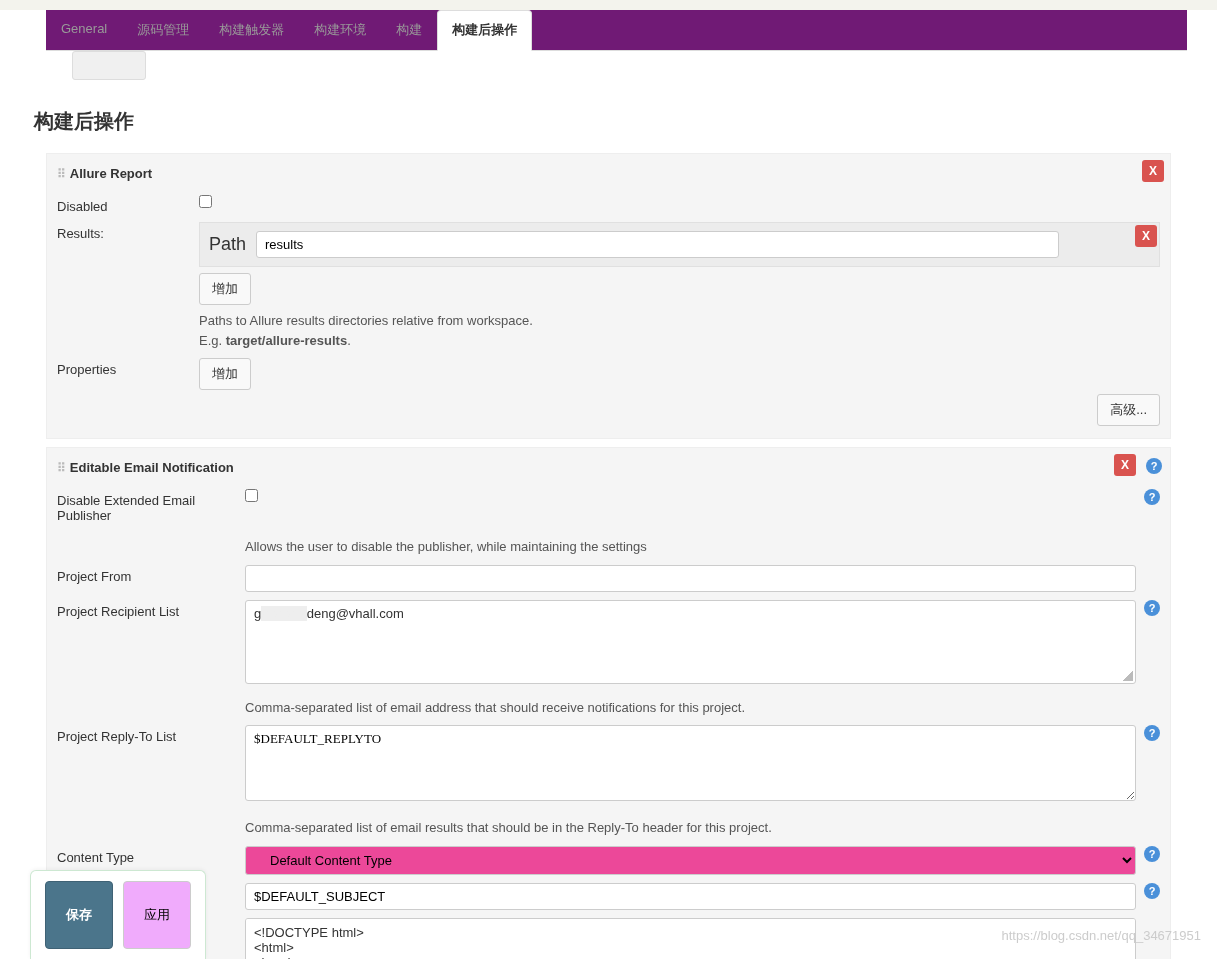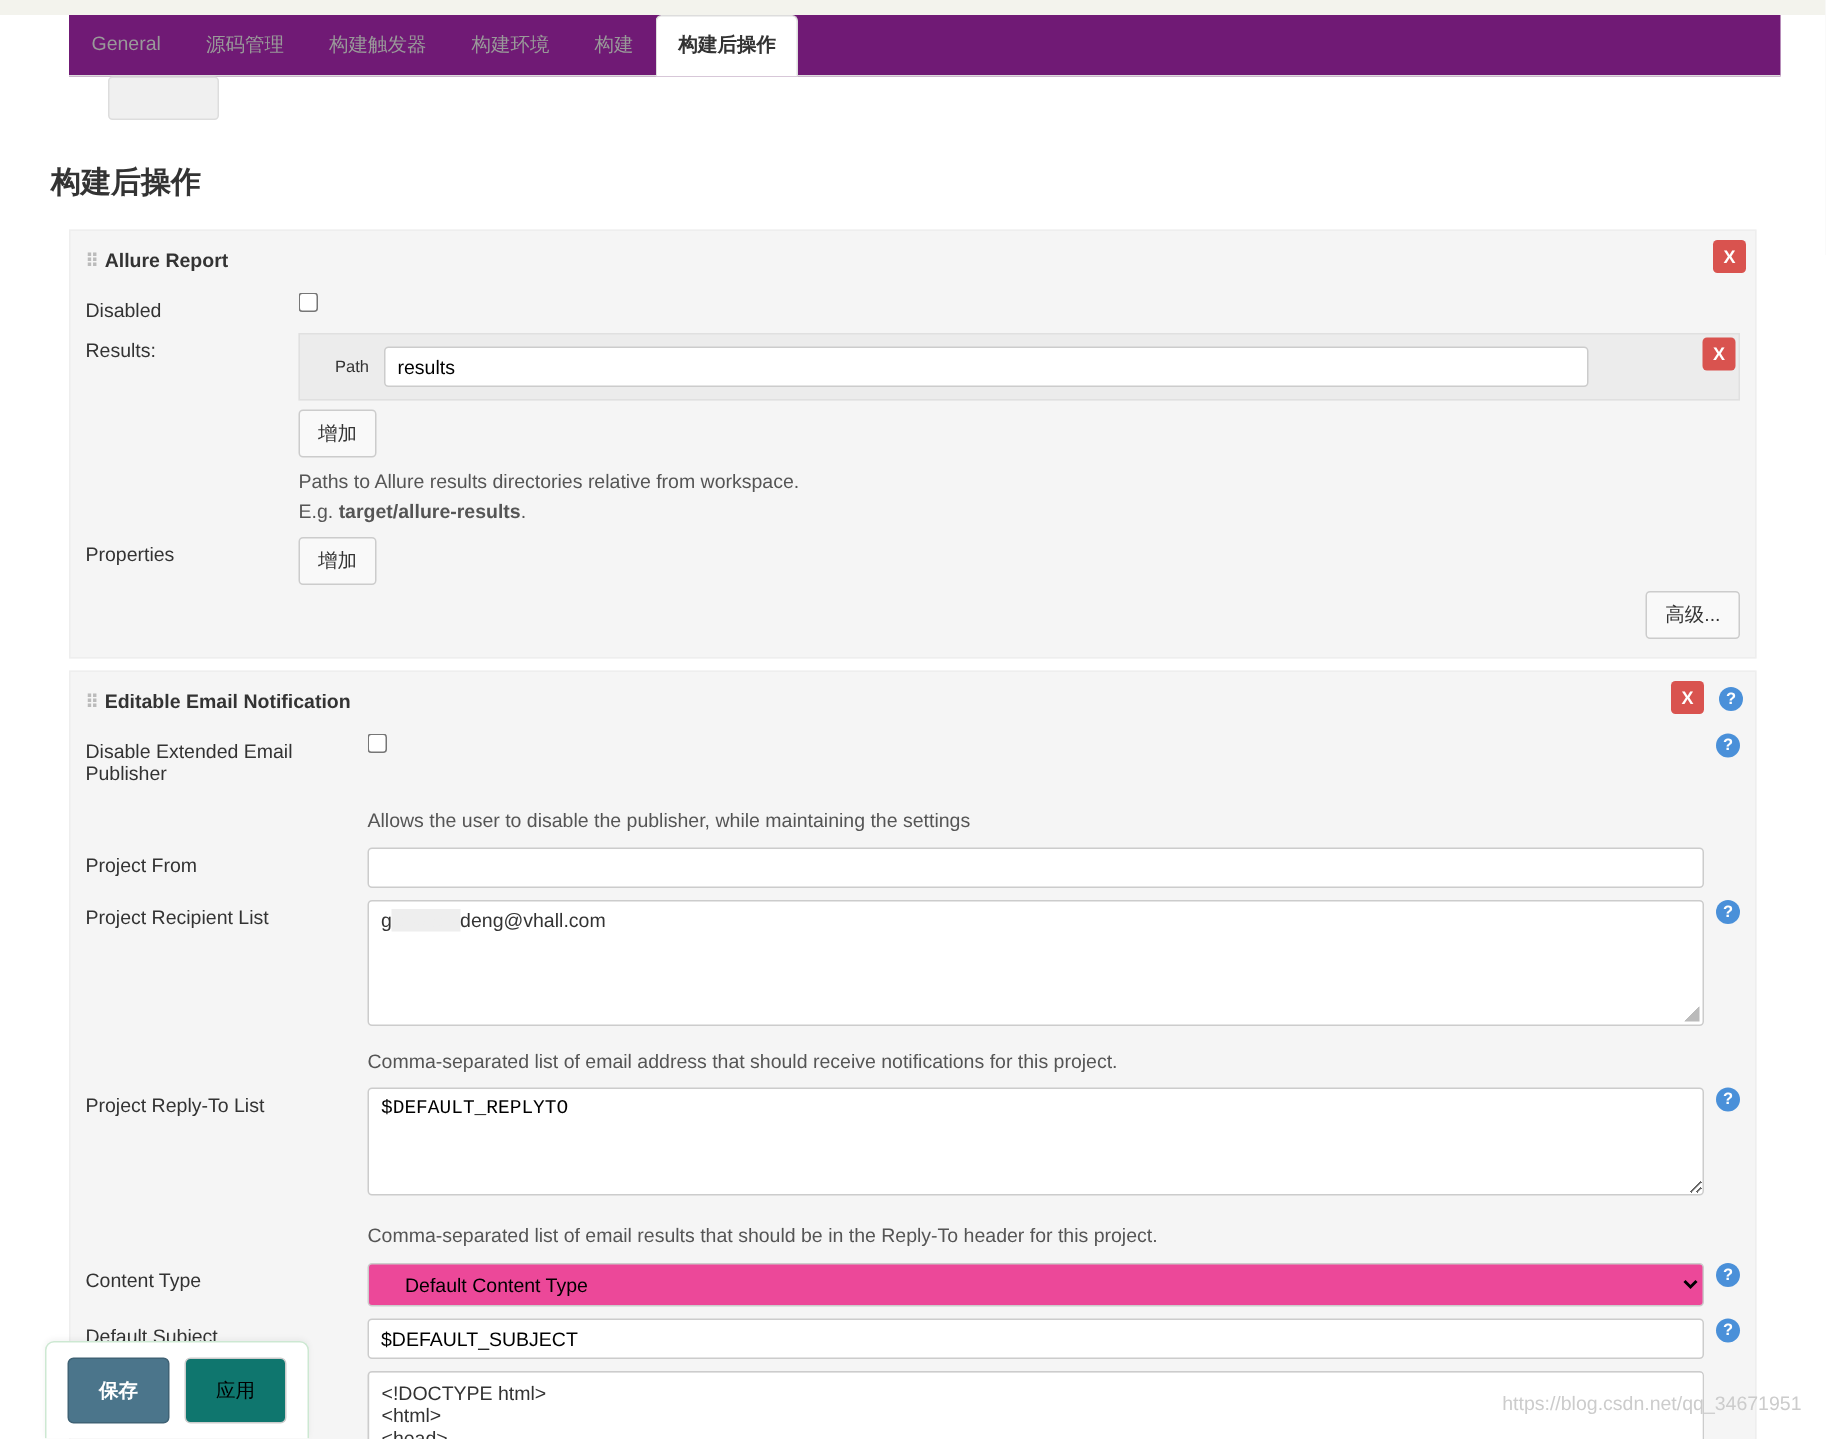--- a/index.html
+++ b/index.html
@@ -14,33 +14,33 @@
 .block-header { display: flex; align-items: center; font-weight: bold; padding: 0 0 10px 0; font-size: 13px; }
 .grip { margin-right: 6px; color: #bbb; font-size: 12px; letter-spacing: -2px; cursor: move; }
 .delete-x { position: absolute; top: 6px; right: 6px; background: #d9534f; color: #fff; width: 22px; height: 22px; display: flex; align-items: center; justify-content: center; font-weight: bold; border-radius: 3px; cursor: pointer; font-size: 12px; }
 .delete-x.inner { top: 2px; right: 2px; }
 .row { display: flex; padding: 4px 0; align-items: flex-start; gap: 32px; }
 .label { width: 110px; flex-shrink: 0; padding-top: 4px; font-size: 13px; }
 .label-wide { width: 188px; flex-shrink: 0; padding-top: 4px; font-size: 13px; }
 .field { flex: 1; }
 .inner-block { background: #ececec; border: 1px solid #e0e0e0; padding: 8px; position: relative; margin-bottom: 6px; }
 .inner-row { display: flex; align-items: center; }
-.inner-label { width: 48px; text-align: right; padding-right: 10px; font-size: 11px; }
+.inner-label { width: 48px; text-align: right; padding-right: 10px; font-size: 18px; }
 input[type=text] { width: 100%; padding: 5px 8px; border: 1px solid #ccc; border-radius: 3px; font-size: 13px; }
-textarea { width: 100%; padding: 5px 8px; border: 1px solid #ccc; border-radius: 3px; font-size: 13px; font-family: Liberation Mono, monospace; resize: both; }
+textarea { width: 100%; padding: 5px 8px; border: 1px solid #ccc; border-radius: 3px; font-size: 13px; font-family: Liberation Serif, serif; resize: both; }
 select { width: 100%; padding: 5px 20px; border: 1px solid #ccc; border-radius: 3px; font-size: 13px; background: #ec4899; }
 .btn { background: #f9f9f9; border: 1px solid #ccc; border-radius: 3px; padding: 6px 12px; font-size: 13px; cursor: pointer; color: #333; }
 .help-text { color: #555; font-size: 13px; margin-top: 6px; line-height: 1.5; }
 .help-icon { width: 16px; height: 16px; background: #4a90d9; color: #fff; border-radius: 50%; display: inline-flex; align-items: center; justify-content: center; font-size: 11px; font-weight: bold; cursor: pointer; position: absolute; right: -26px; }
 .row-wrap { position: relative; display: flex; align-items: flex-start; padding: 4px 0; }
 .advanced-row { text-align: right; }
 .ghost-btn { background: #f0f0f0; border: 1px solid #ddd; padding: 6px 16px; border-radius: 3px; color: #999; display: inline-block; margin: 0 0 8px 42px; }
 .footer { position: fixed; bottom: 0; left: 30px; display: flex; gap: 10px; padding: 10px 14px; background: #fff; border: 1px solid #cde8d2; border-bottom: none; border-radius: 6px 6px 0 0; box-shadow: 0 -1px 4px rgba(0,0,0,0.05); }
 .btn-primary { background: #4b758b; color: #fff; border: 1px solid #3f6275; padding: 1px 20px; border-radius: 4px; font-weight: bold; cursor: pointer; font-size: 13px; }
-.btn-secondary { background: #0f766e; border: 1px solid #ccc; padding: 12px 20px; border-radius: 4px; cursor: pointer; font-size: 13px; text-align: center; }
+.btn-secondary { background: #f0abfc; border: 1px solid #ccc; padding: 24px 20px; border-radius: 4px; cursor: pointer; font-size: 13px; text-align: center; }
 .watermark { position: fixed; bottom: 16px; right: 16px; color: #ccc; font-size: 13px; pointer-events: none; }
 .content-area { background: #fff; border: 1px solid #ccc; border-radius: 3px; padding: 6px 8px; font-family: Arial, sans-serif; font-size: 13px; height: 70px; overflow-y: scroll; white-space: pre; }
 .redact { background: #eee; color: #eee; }
 .help-right { position: absolute; right: -24px; top: 4px; }
 </style>
 </head>
 <body>
 
 <div class="top-hint"></div>
 

